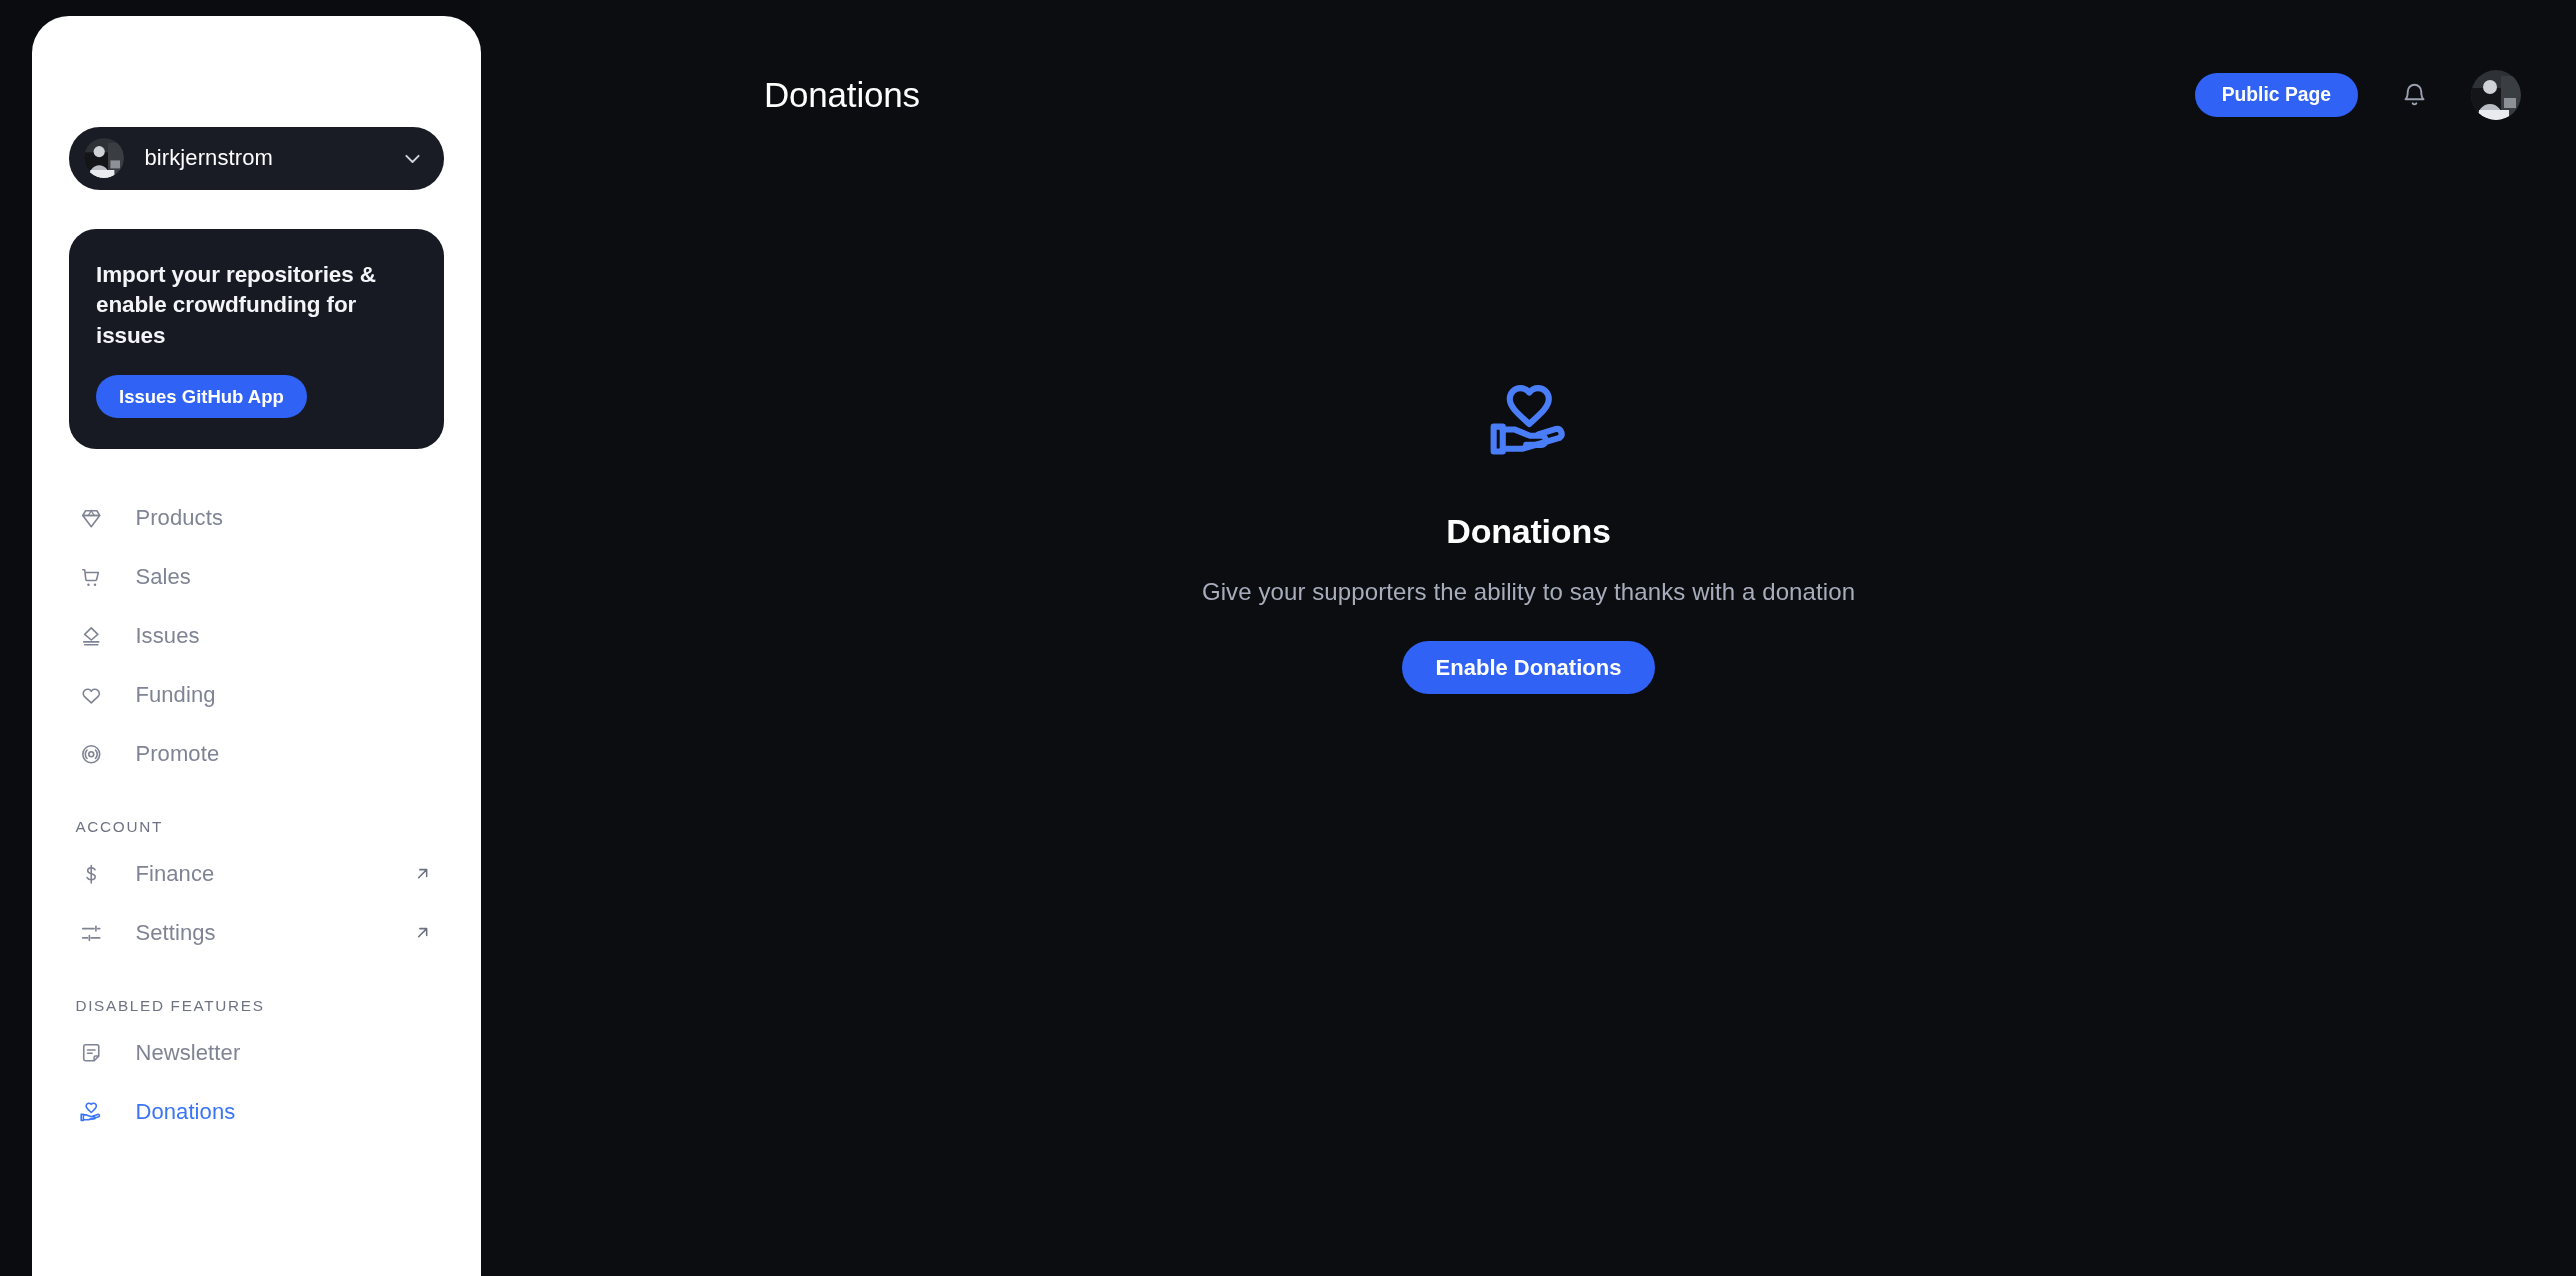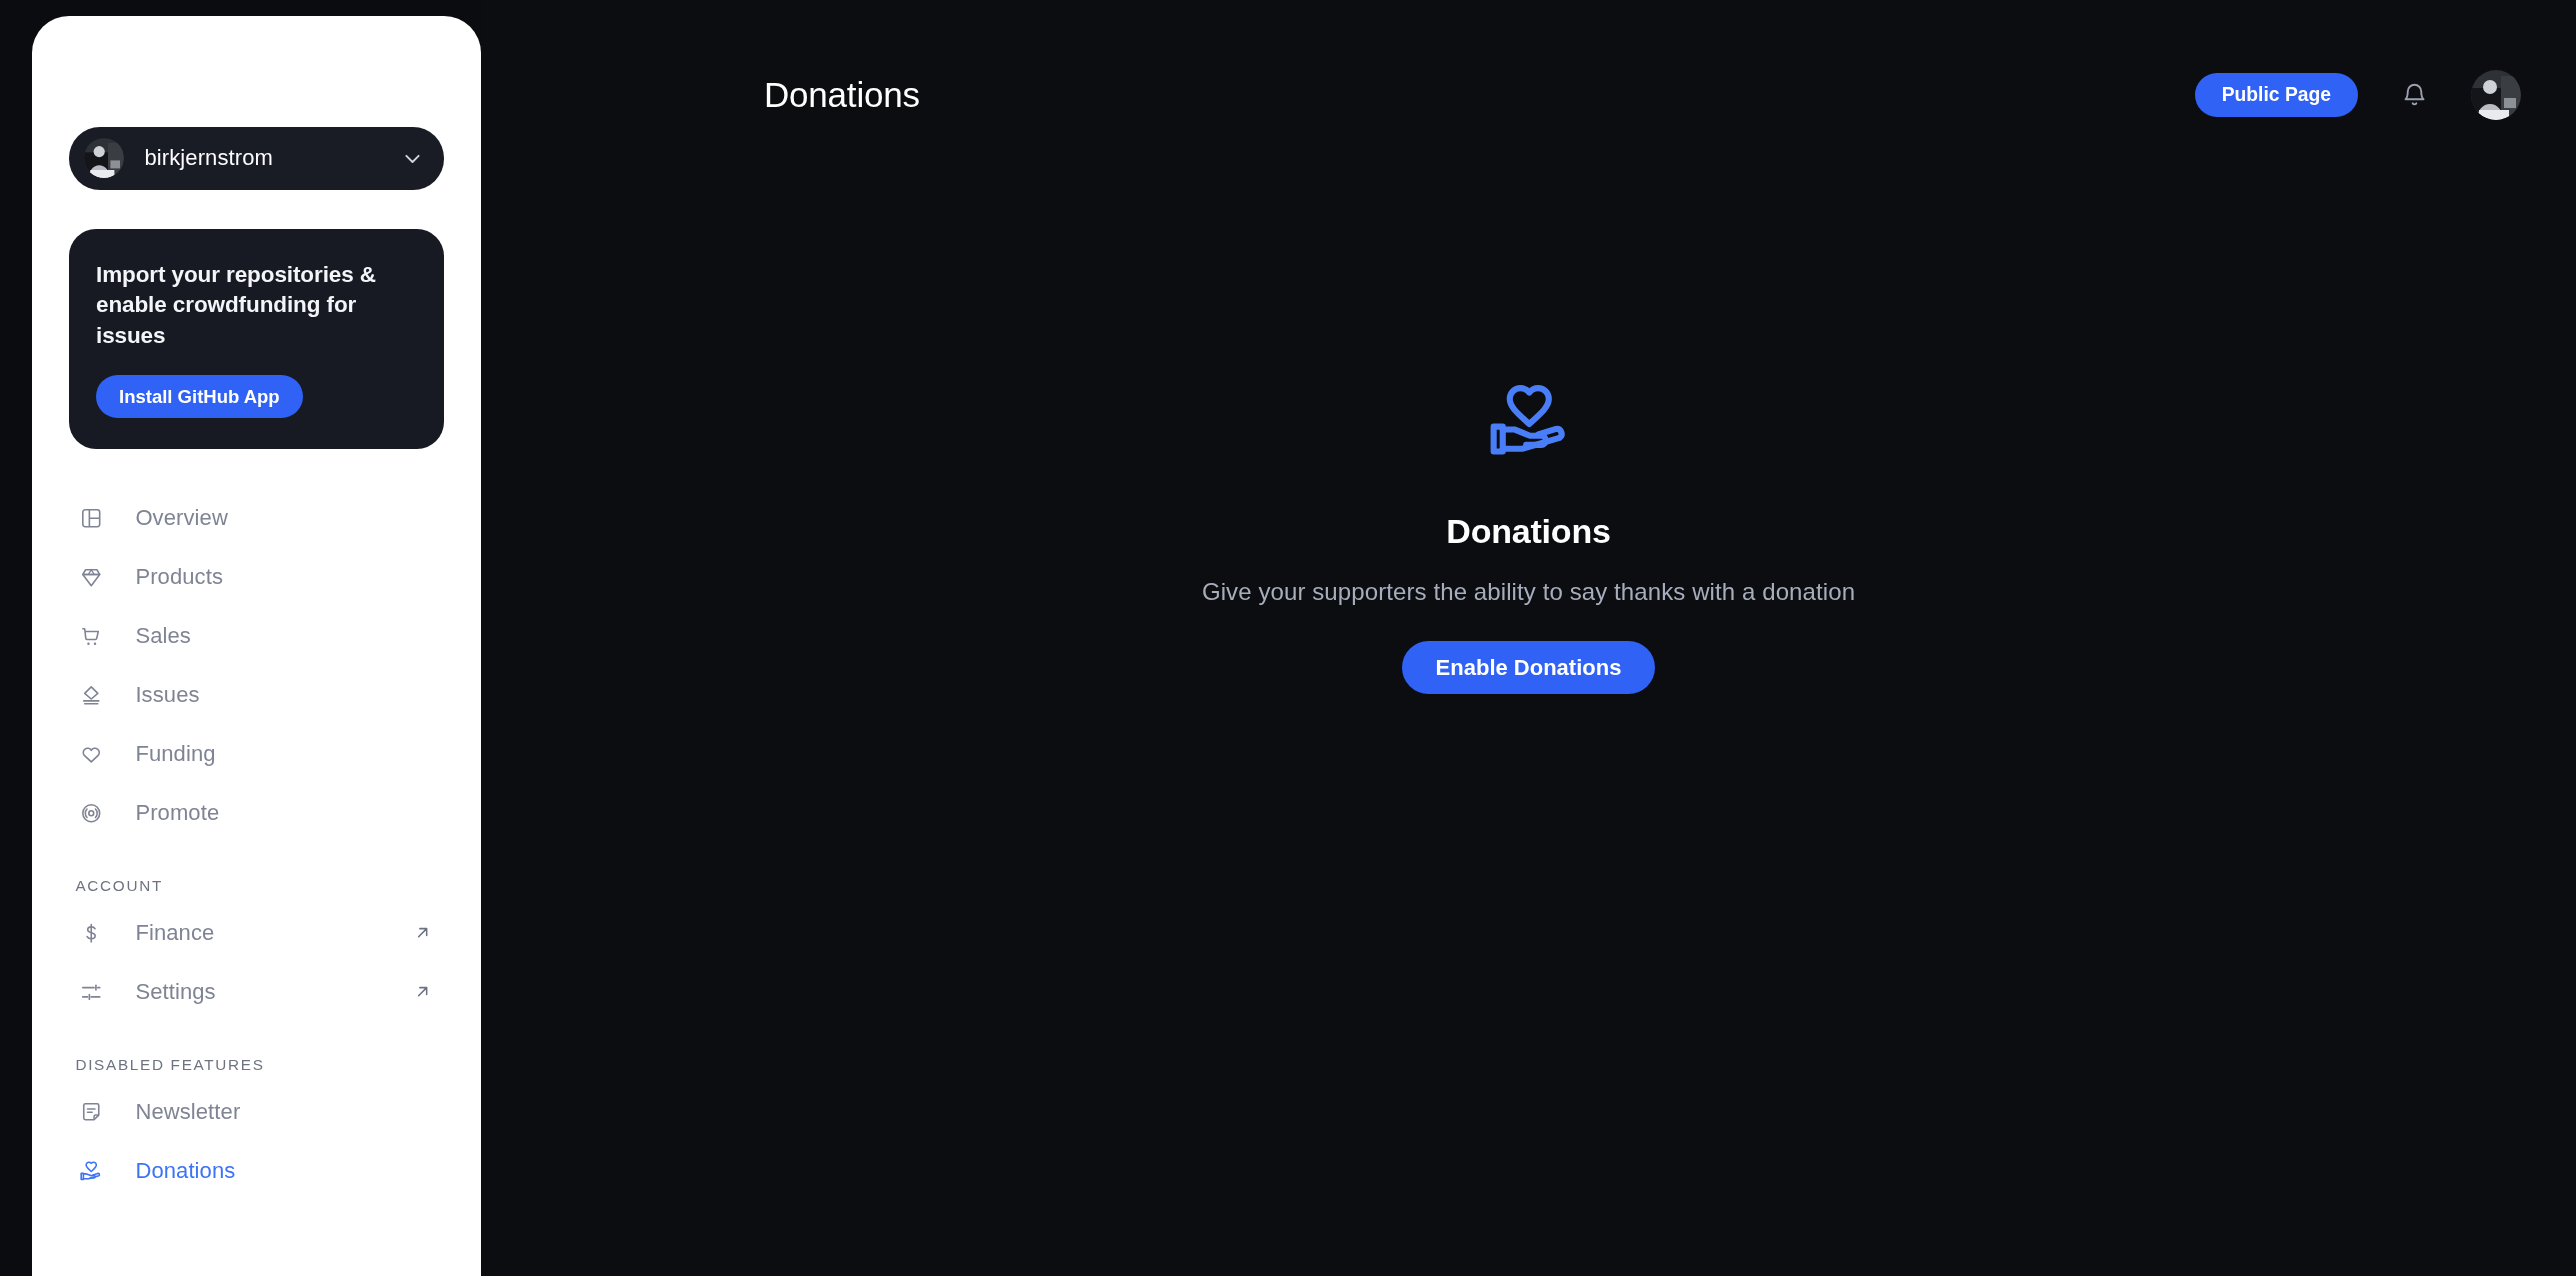--- a/index.html
+++ b/index.html
@@ -277,34 +277,25 @@
         </svg>
       </div>
       <span class="org-name">birkjernstrom</span>
       <svg class="chev" viewBox="0 0 24 24" fill="none">
         <path d="M5 9l7 7 7-7" stroke="currentColor" stroke-width="2.2" stroke-linecap="round" stroke-linejoin="round"></path>
       </svg>
     </div>
 
     <div class="promo-card">
       <div class="promo-title">Import your repositories &amp; enable crowdfunding for issues</div>
-      <button class="promo-btn">Install GitHub App</button>
+      <button class="promo-btn">Issues GitHub App</button>
     </div>
 
     <nav class="nav-group">
 
-      <a class="nav-item">
-        <span class="ico">
-          <svg width="22.5" height="22.5" viewBox="0 0 24 24" fill="none">
-            <rect x="3" y="3" width="18" height="18" rx="2.5" stroke="currentColor" stroke-width="1.7"></rect>
-            <path d="M10 3v18M10 12h11" stroke="currentColor" stroke-width="1.7"></path>
-          </svg>
-        </span>
-        <span class="lbl">Overview</span>
-      </a>
 
       <a class="nav-item">
         <span class="ico">
           <svg width="22.5" height="22.5" viewBox="0 0 24 24" fill="none">
             <path d="M3 9h18l-9 12L3 9z" stroke="currentColor" stroke-width="1.7" stroke-linejoin="round"></path>
             <path d="M6 4h12l3 5H3l3-5z" stroke="currentColor" stroke-width="1.7" stroke-linejoin="round"></path>
             <path d="M9 9l3-5 3 5" stroke="currentColor" stroke-width="1.4"></path>
           </svg>
         </span>
         <span class="lbl">Products</span>

